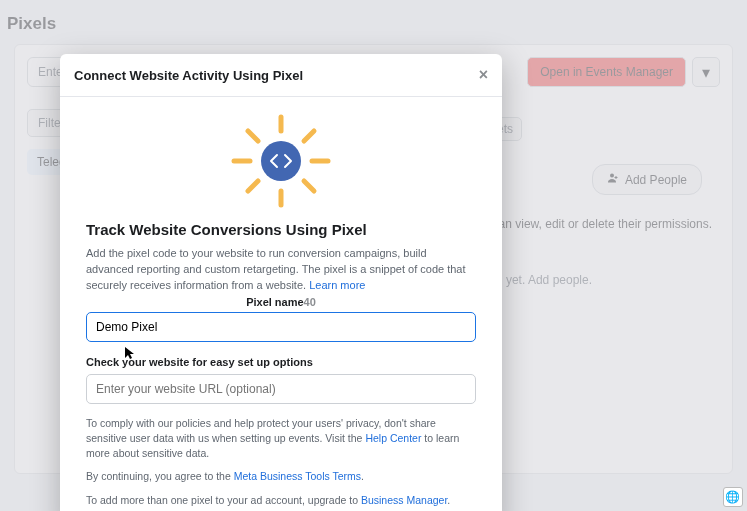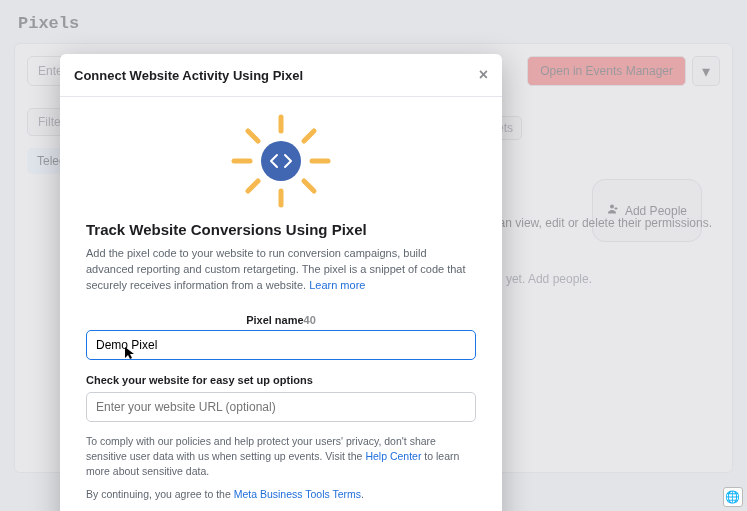--- a/index.html
+++ b/index.html
@@ -6,24 +6,23 @@
     body {
       font-family: Helvetica, Arial, sans-serif;
       background: #f0f2f5;
       width: 747px;
       height: 511px;
       overflow: hidden;
       position: relative;
       color: #1c1e21;
     }
     .page-header {
-      padding: 14px 18px 10px;
+      padding: 14px 7px 10px;
       font-size: 17px;
       font-weight: 700;
-      font-family: Liberation Mono, monospace;
     }
     .page-panel {
       background: #fff;
       border: 1px solid #dddfe2;
       border-radius: 6px;
       margin: 0 14px;
       padding: 12px;
       position: relative;
       height: 430px;
     }
@@ -49,21 +48,21 @@
       background: #f5f6f7;
       border: 1px solid #ccd0d5;
       border-radius: 5px;
       width: 28px;
       display:flex; align-items:center; justify-content:center;
     }
     .bg-frag { position:absolute; font-size: 12px; color:#606770; }
     .frag1 { top: 64px; left: 12px; background:#f5f6f7; border:1px solid #ccd0d5; border-radius:5px; padding:6px 10px;}
     .frag2 { top: 104px; left: 12px; background:#e7f3ff; border-radius:5px; padding:6px 10px; color:#1c1e21;}
     .frag3 { top: 72px; right: 210px; background:#f5f6f7; border:1px solid #ccd0d5; border-radius:5px; padding:4px 8px;}
-    .add-people-btn { position:absolute; right: 30px; top: 135px; background:#f5f6f7; border:1px solid #ccd0d5; border-radius:13px; padding:23px 14px; font-size:12px; display:flex; align-items:center; gap:6px; }
+    .add-people-btn { position:absolute; right: 30px; top: 119px; background:#f5f6f7; border:1px solid #ccd0d5; border-radius:13px; padding:7px 14px; font-size:12px; display:flex; align-items:center; gap:6px; }
     .bg-text1 { position:absolute; right: 20px; top: 172px; font-size:12px; color:#1c1e21; }
     .bg-text2 { position:absolute; right: 140px; top: 228px; font-size:12px; color:#606770; }
 
     .overlay {
       position: absolute; inset: 0;
       background: rgba(220,220,225,0.65);
     }
     .modal {
       position: absolute;
       left: 60px; top: 54px;
@@ -77,21 +76,21 @@
       padding: 12px 14px;
       border-bottom: 1px solid #e4e6eb;
       font-size: 13px;
       font-weight: 700;
       display:flex; justify-content: space-between; align-items:center;
     }
     .close-x { color:#8a8d91; font-size: 16px; cursor:pointer; }
     .modal-body { padding: 6px 26px 14px; }
     .hero { display:flex; justify-content:center; padding: 8px 0 10px; }
     .modal-title { text-align:left; font-size: 15px; font-weight:700; margin-bottom: 8px; }
-    .desc { font-size: 11px; color:#606770; line-height: 1.45; margin-bottom: 20px; }
+    .desc { font-size: 11px; color:#606770; line-height: 1.45; margin-bottom: 2px; }
     .desc a, .policy a { color:#216fdb; text-decoration:none; }
     .label-row { display:flex; justify-content:center; font-size:11px; font-weight:700; margin-bottom:4px; }
     .label-row .counter { font-weight:700; color:#8a8d91; }
     .field {
       width: 100%;
       padding: 7px 9px;
       font-size: 12px;
       border-radius: 5px;
       margin-bottom: 12px;
     }

